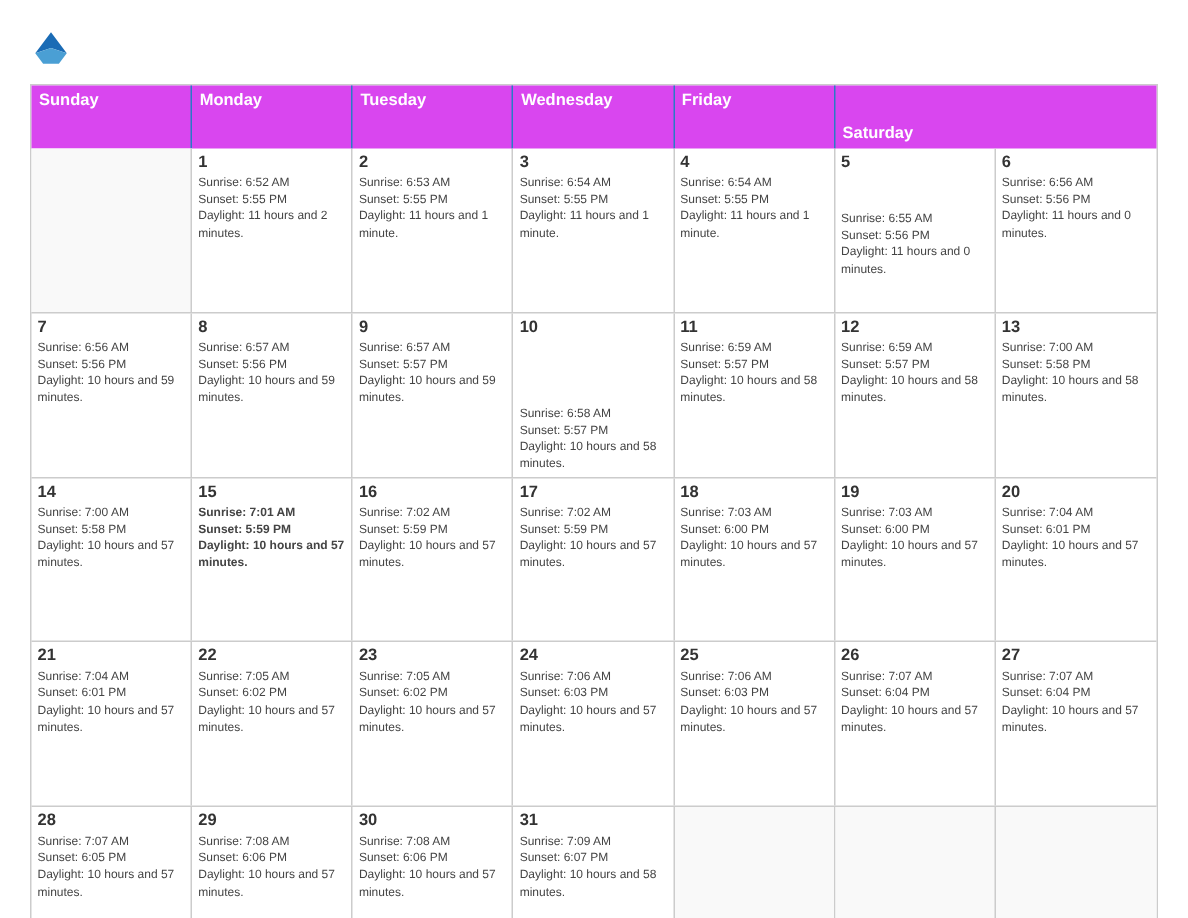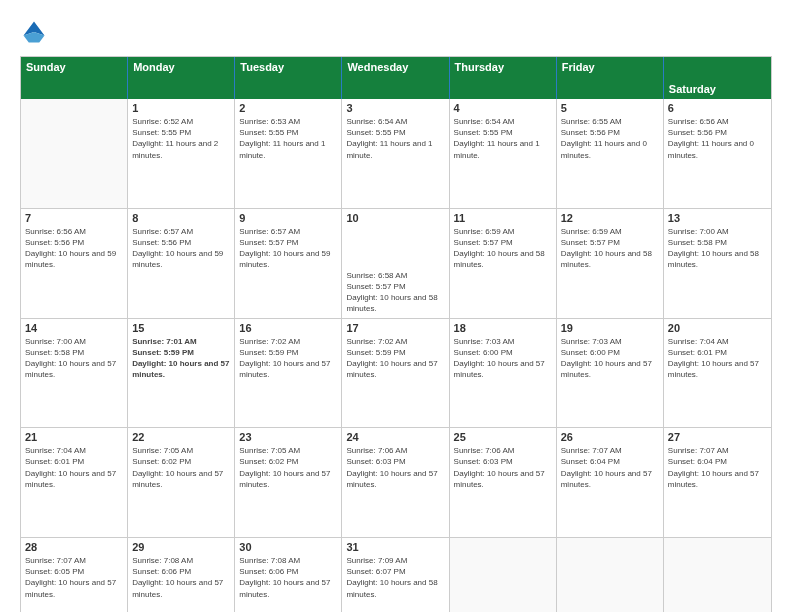--- a/index.html
+++ b/index.html
@@ -62,21 +62,21 @@
     }
     .calendar {
       flex: 1;
       display: flex;
       flex-direction: column;
       border: 1px solid #ccc;
     }
     .cal-header {
       display: grid;
       grid-template-columns: repeat(7, 1fr);
-      background: #15803d;
+      background: #d946ef;
     }
     .cal-header-cell {
       color: #fff;
       font-size: 11px;
       font-weight: bold;
       padding: 4px 5px;
       text-align: left;
       border-right: 1px solid #2a7bc5;
     }
     .cal-header-cell:last-child { border-right: none; margin-top: 22px; }
@@ -134,21 +134,20 @@
       <div class="location"></div>
     </div>
   </div>
 
   <div class="calendar">
     <div class="cal-header" id="cal-header">
         <div class="cal-header-cell">Sunday</div>
         <div class="cal-header-cell">Monday</div>
         <div class="cal-header-cell">Tuesday</div>
         <div class="cal-header-cell">Wednesday</div>
-        <div class="cal-header-cell">Thursday</div>
         <div class="cal-header-cell">Friday</div>
         <div class="cal-header-cell">Saturday</div>
       </div>
     <div class="cal-body" id="cal-body">
         <div class="cal-row">
           <div class="cal-cell empty"></div>
           <div class="cal-cell">
             <div class="day-num">1</div>
             <div class="day-info" style="white-space: pre-line;">Sunrise: 6:52 AM
 Sunset: 5:55 PM
@@ -167,21 +166,21 @@
 Daylight: 11 hours and 1 minute.</div>
           </div>
           <div class="cal-cell">
             <div class="day-num">4</div>
             <div class="day-info" style="white-space: pre-line;">Sunrise: 6:54 AM
 Sunset: 5:55 PM
 Daylight: 11 hours and 1 minute.</div>
           </div>
           <div class="cal-cell">
             <div class="day-num">5</div>
-            <div class="day-info" style="white-space: pre-line;">Sunrise: 6:55 AM
+            <div class="day-info" style="white-space: pre-line; margin-top: 24px;">Sunrise: 6:55 AM
 Sunset: 5:56 PM
 Daylight: 11 hours and 0 minutes.</div>
           </div>
           <div class="cal-cell">
             <div class="day-num">6</div>
             <div class="day-info" style="white-space: pre-line;">Sunrise: 6:56 AM
 Sunset: 5:56 PM
 Daylight: 11 hours and 0 minutes.</div>
           </div>
         </div>

